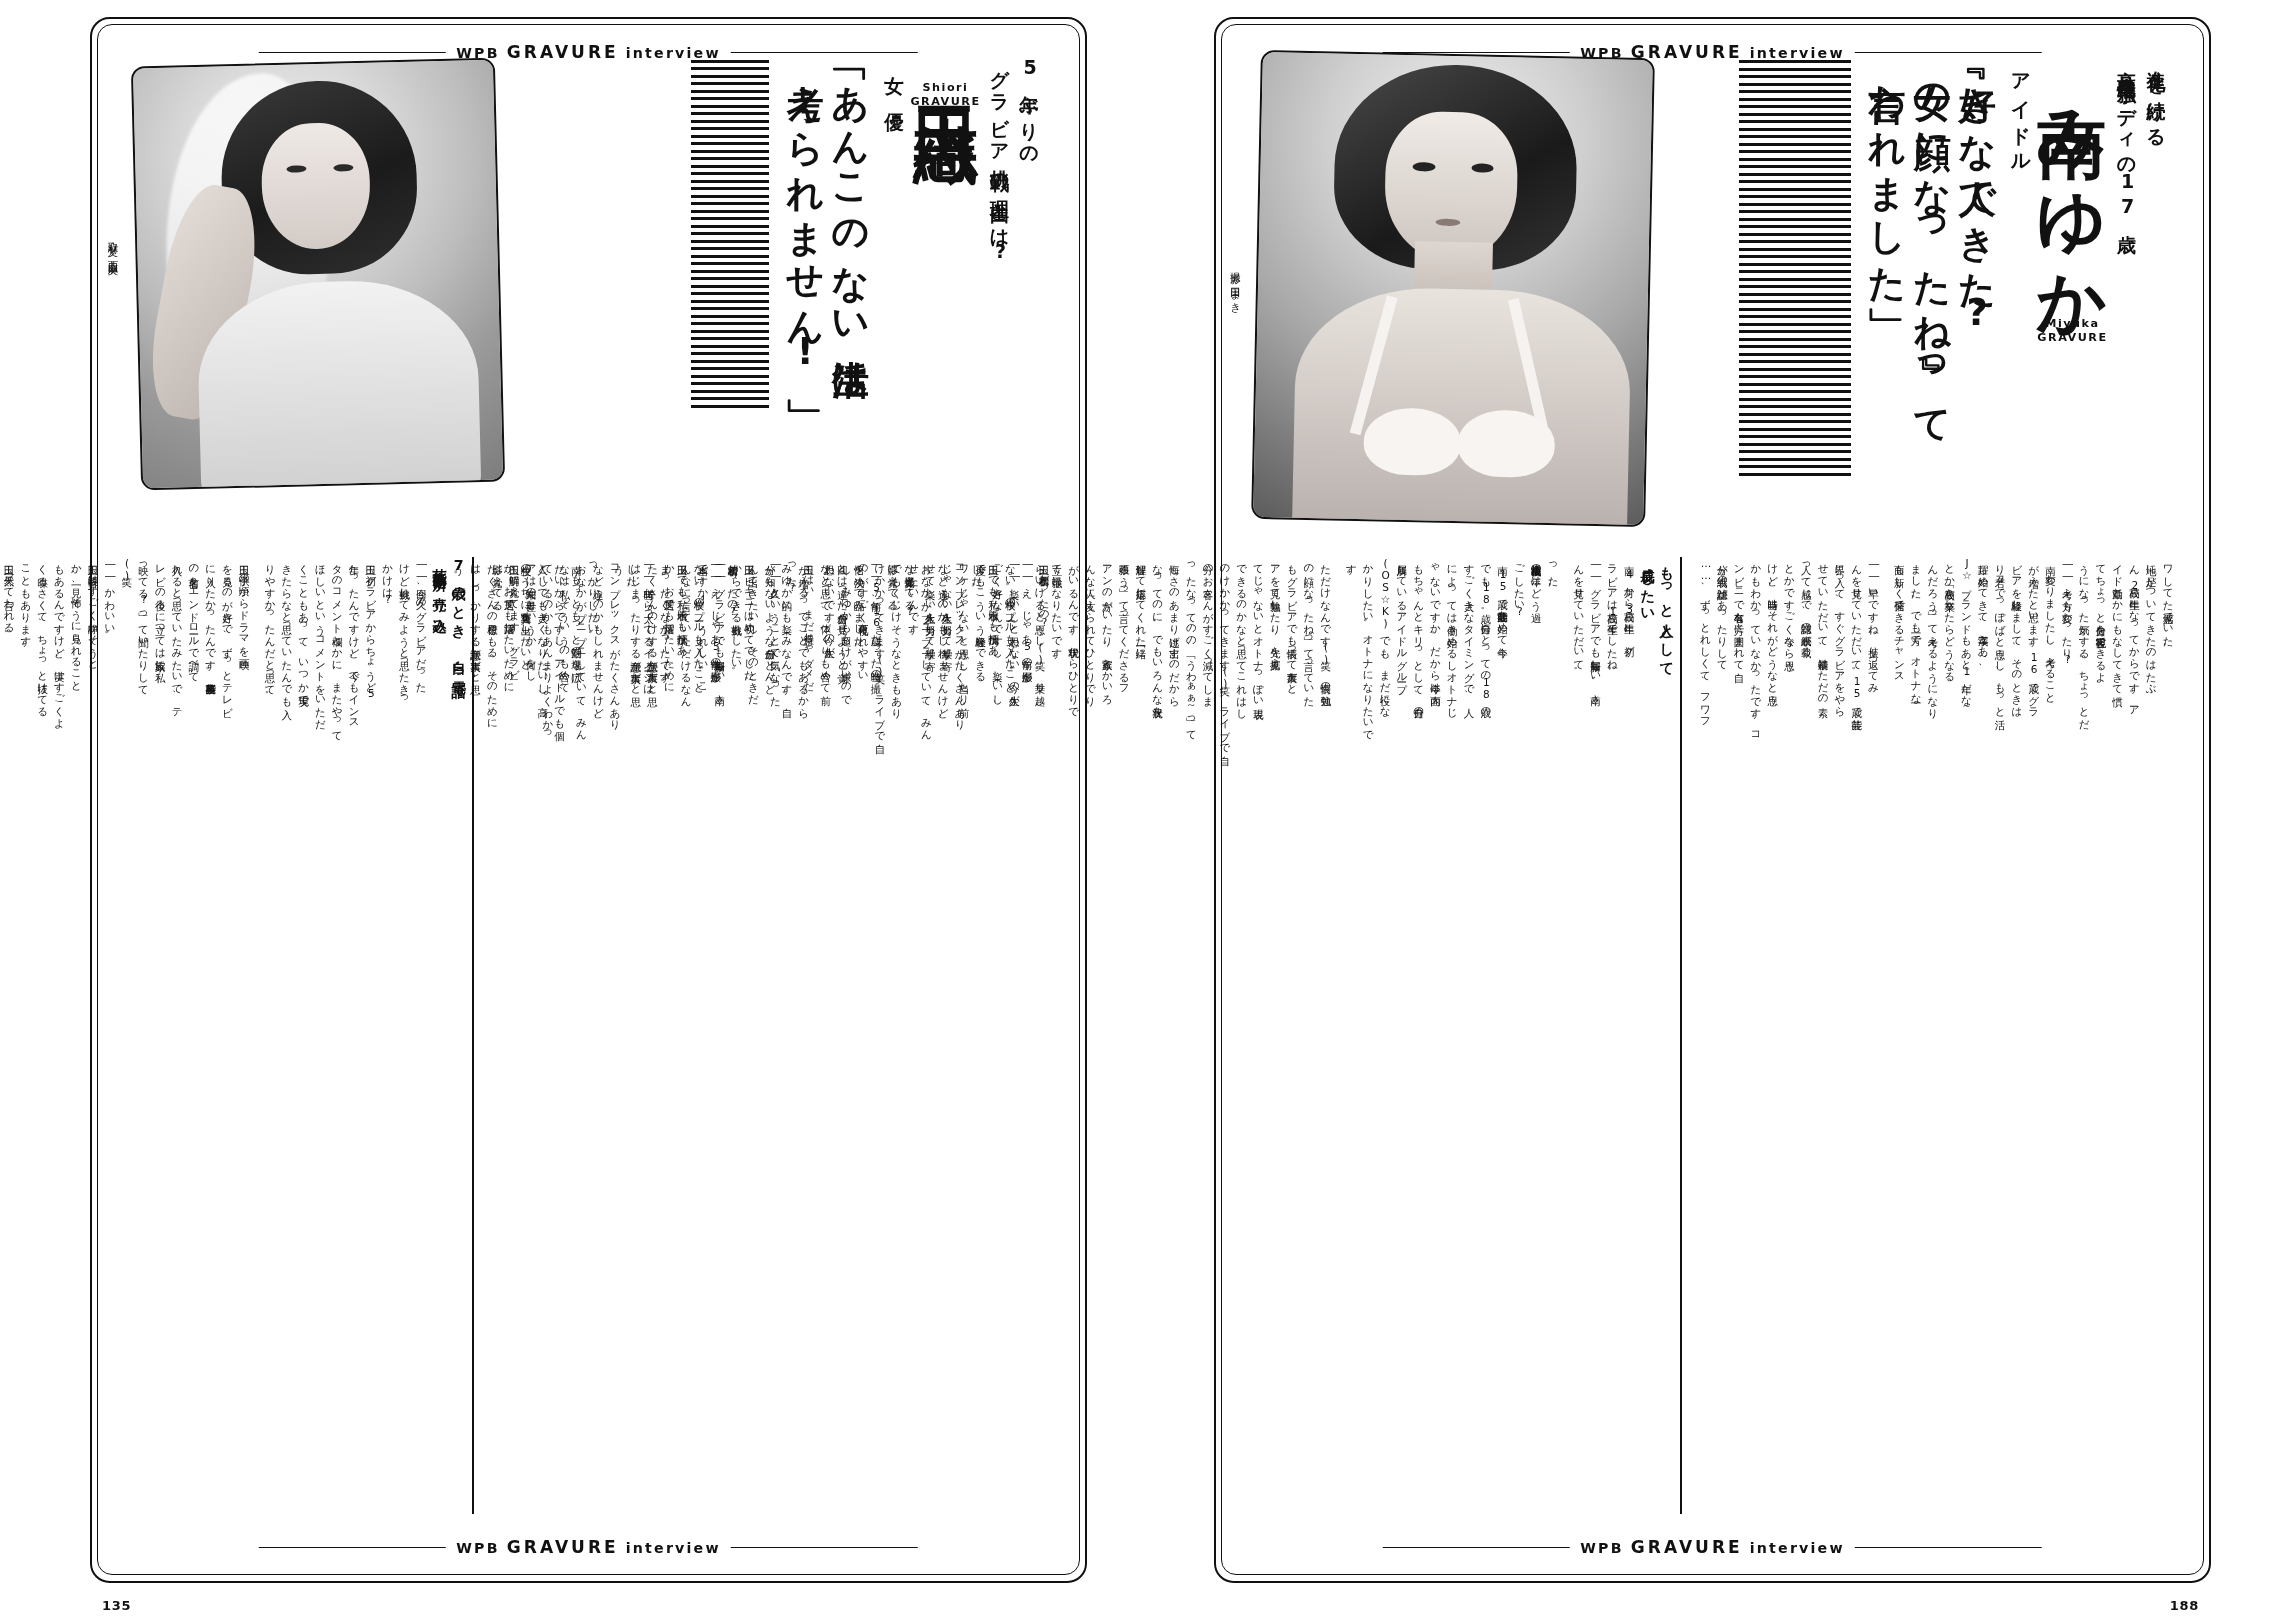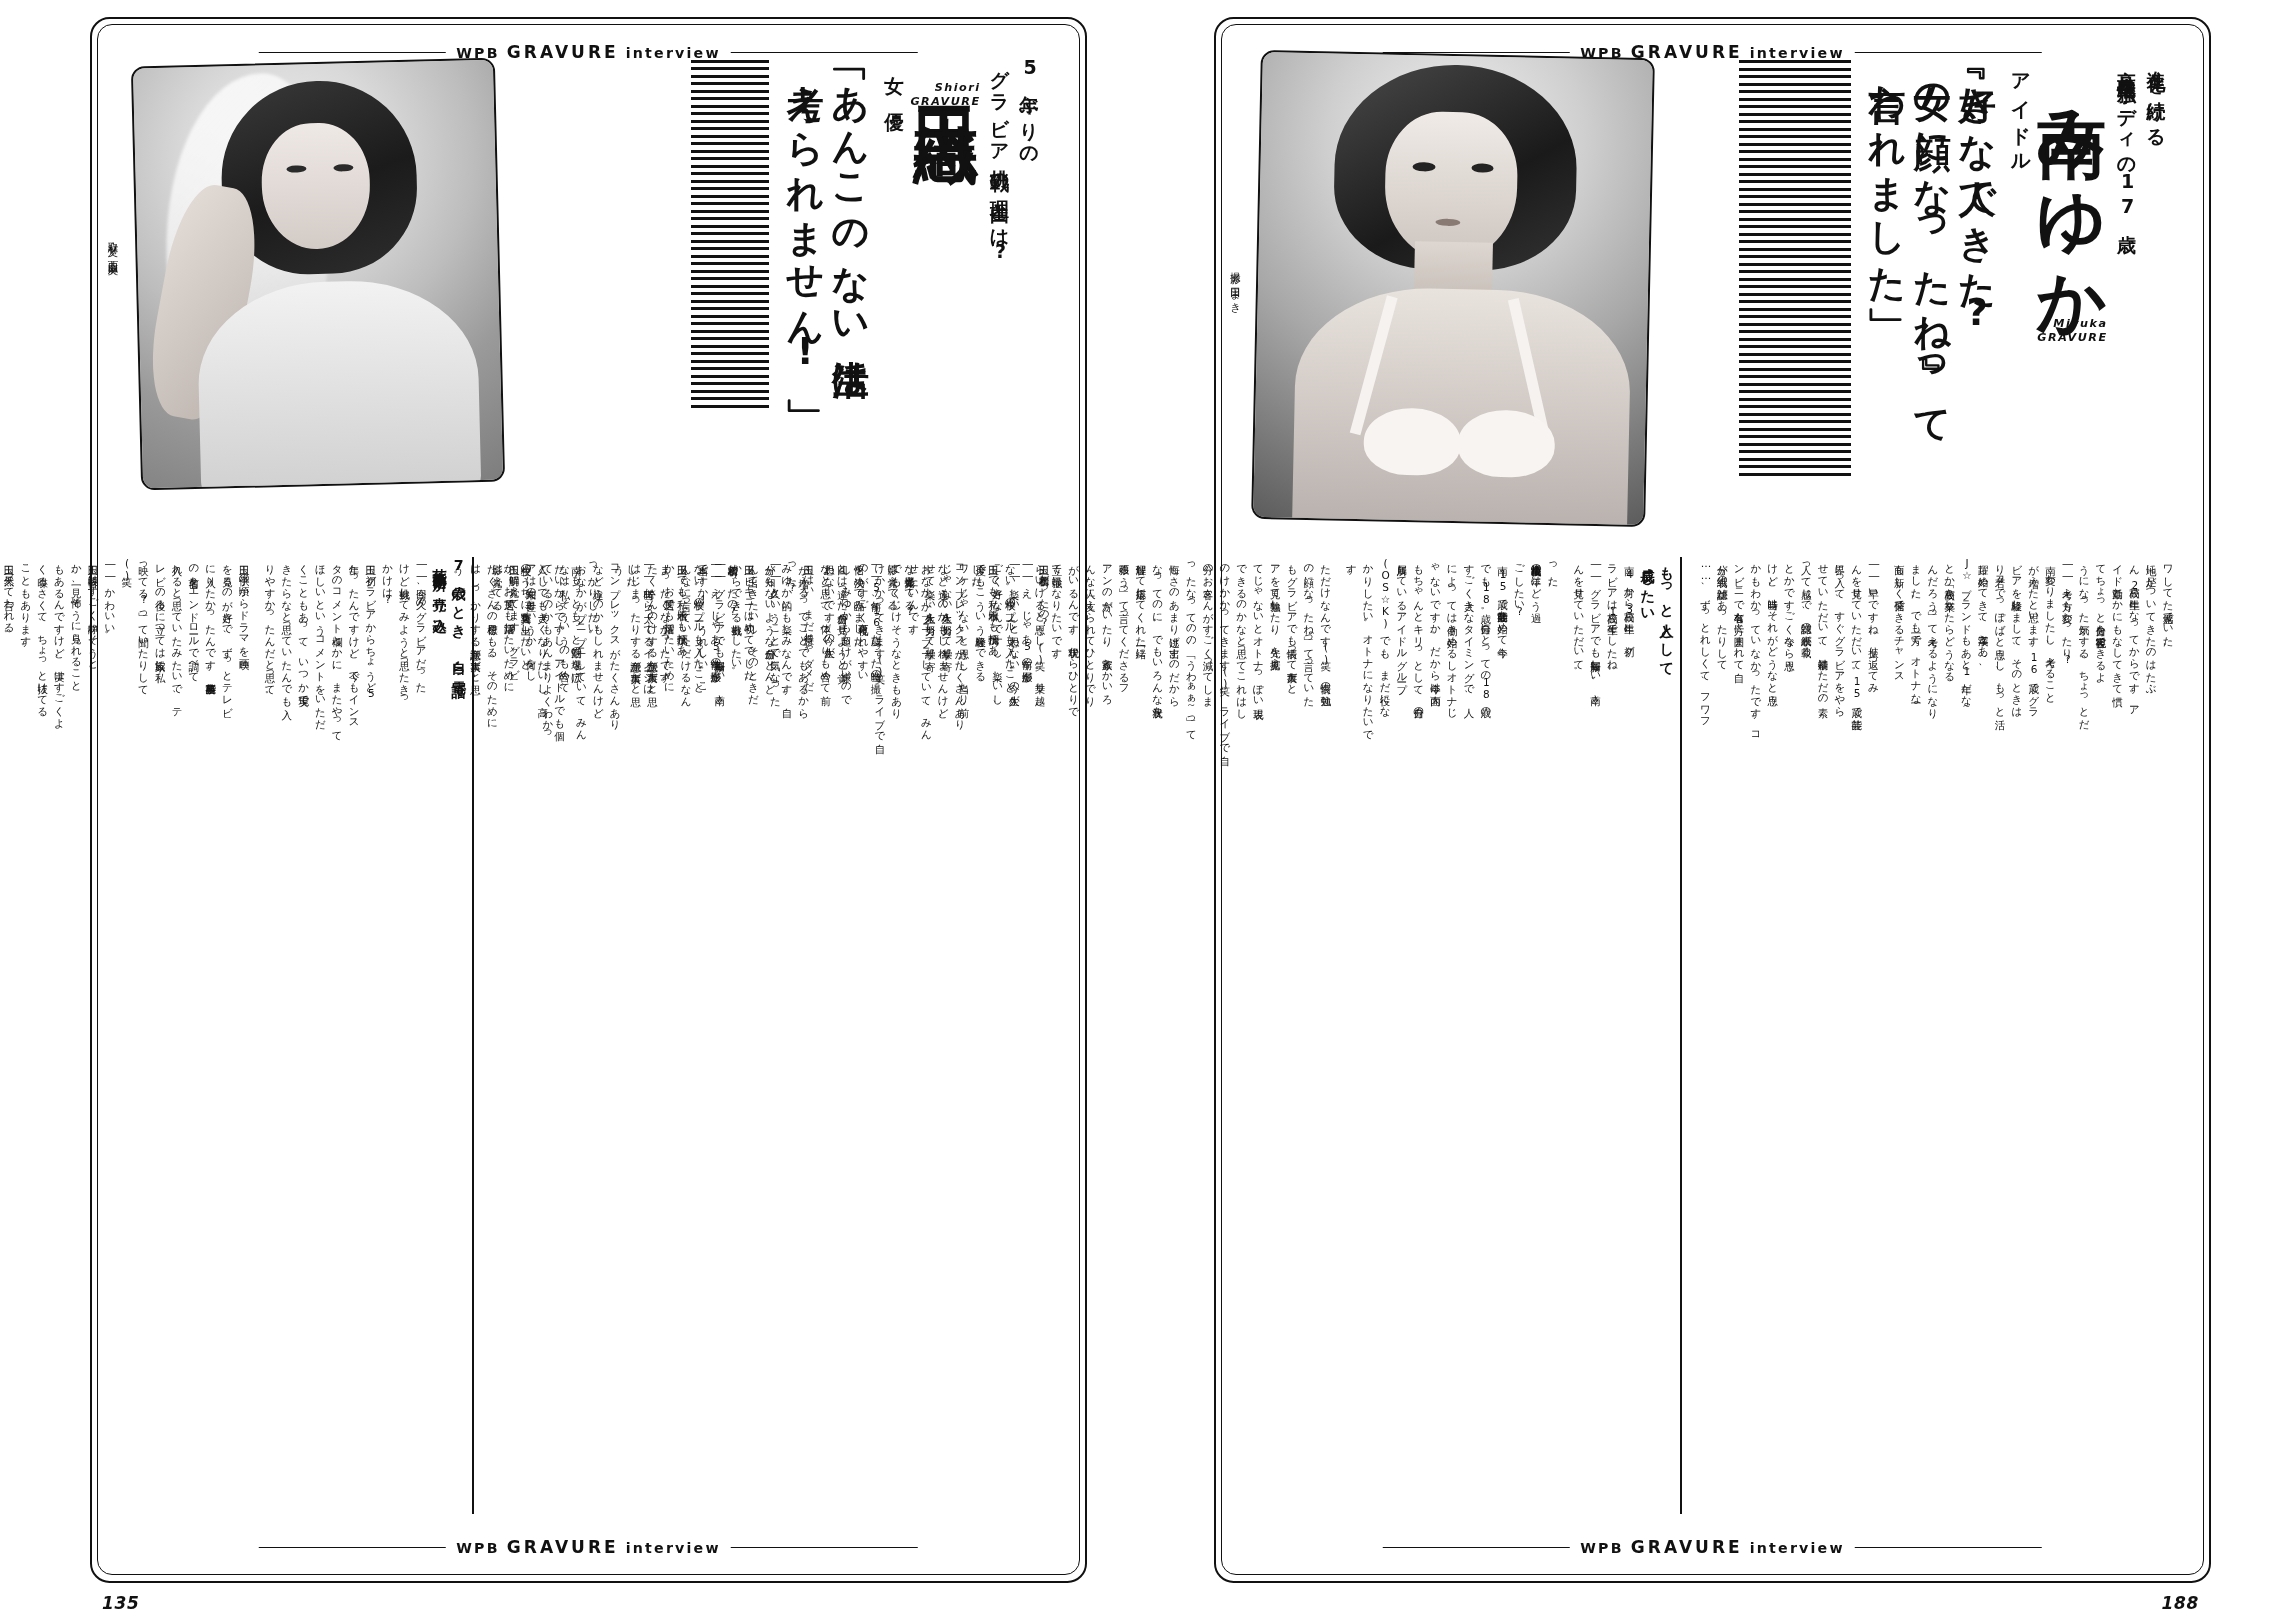--- a/index.html
+++ b/index.html
@@ -15,21 +15,21 @@
   .frame:after{content:"";position:absolute;inset:5.2px;border:0.7px solid #111;border-radius:15px;}
 
   
   .runhead{position:absolute;left:50%;transform:translateX(-50%);display:flex;align-items:center;gap:10.5px;background:#fff;padding:0 13.5px;white-space:nowrap;}
   .runhead .rule{width:187px;height:0.7px;background:#111;}
   .runhead .txt{font-size:14.2px;letter-spacing:2.2px;font-weight:bold;}
   .runhead .txt .big{font-size:17px;letter-spacing:3px;}
   .runhead-top{top:25.5px;}
   .runhead-bot{bottom:25.5px;}
 
-  .folio{position:absolute;bottom:-30px;font-size:17px;font-weight:bold;letter-spacing:0.7px;font-style:italic;}
+  .folio{position:absolute;bottom:-30px;font-size:13px;font-weight:bold;letter-spacing:0.7px;}
   .folio-left{left:12px;}
   .folio-right{right:12px;}
 
   
   .photo{position:absolute;border:2.2px solid #111;border-radius:13.5px;overflow:hidden;background:#ddd;}
   .photo-l{left:46px;top:45px;width:360px;height:420px;transform:rotate(-1.4deg);}
   .photo-r{left:42px;top:37px;width:390px;height:465px;transform:rotate(1.2deg);}
   .photo .inner{position:absolute;inset:0;}
 
   
@@ -65,21 +65,21 @@
 
   
   .head-area{position:absolute;top:39px;height:480px;display:flex;flex-direction:row-reverse;align-items:flex-start;}
   .head-area.left{right:43px;width:525px;}
   .head-area.right{right:40px;width:517px;}
 
   .v{writing-mode:vertical-rl;text-orientation:upright;}
   .kicker{font-size:19px;font-weight:bold;letter-spacing:3px;line-height:1.55;margin-left:4.5px;}
   .name{font-size:64px;font-weight:bold;letter-spacing:4.5px;line-height:1.02;}
   .name-r{font-size:69px;}
-  .romaji{writing-mode:horizontal-tb;text-align:right;font-size:11.2px;line-height:1.25;letter-spacing:1.5px;margin-top:7.5px;font-weight:bold;font-style:italic;}
+  .romaji{writing-mode:horizontal-tb;text-align:center;font-size:11.2px;line-height:1.25;letter-spacing:1.5px;margin-top:7.5px;font-weight:bold;}
   .role{font-size:19.5px;font-weight:bold;letter-spacing:9px;margin-top:4.5px;}
   .title-big{font-size:37px;font-weight:bold;letter-spacing:3px;line-height:1.22;}
   .hatch{width:112px;height:420px;background:repeating-linear-gradient(180deg,#111 0 3px,#fff 3px 7.5px);margin-left:10.5px;margin-top:4.5px;}
   .hatch.small{width:78px;height:352px;}
 
   
   .cols{position:absolute;left:30px;right:30px;top:540px;bottom:69px;display:flex;flex-direction:row-reverse;gap:0;}
   .col{flex:1 1 0;padding:0 4.5px;display:flex;flex-direction:row-reverse;}
   .sect{font-weight:bold;font-size:14.2px;letter-spacing:2.2px;border-right:2.2px solid #111;padding-right:4.5px;margin-right:6px;}
 

